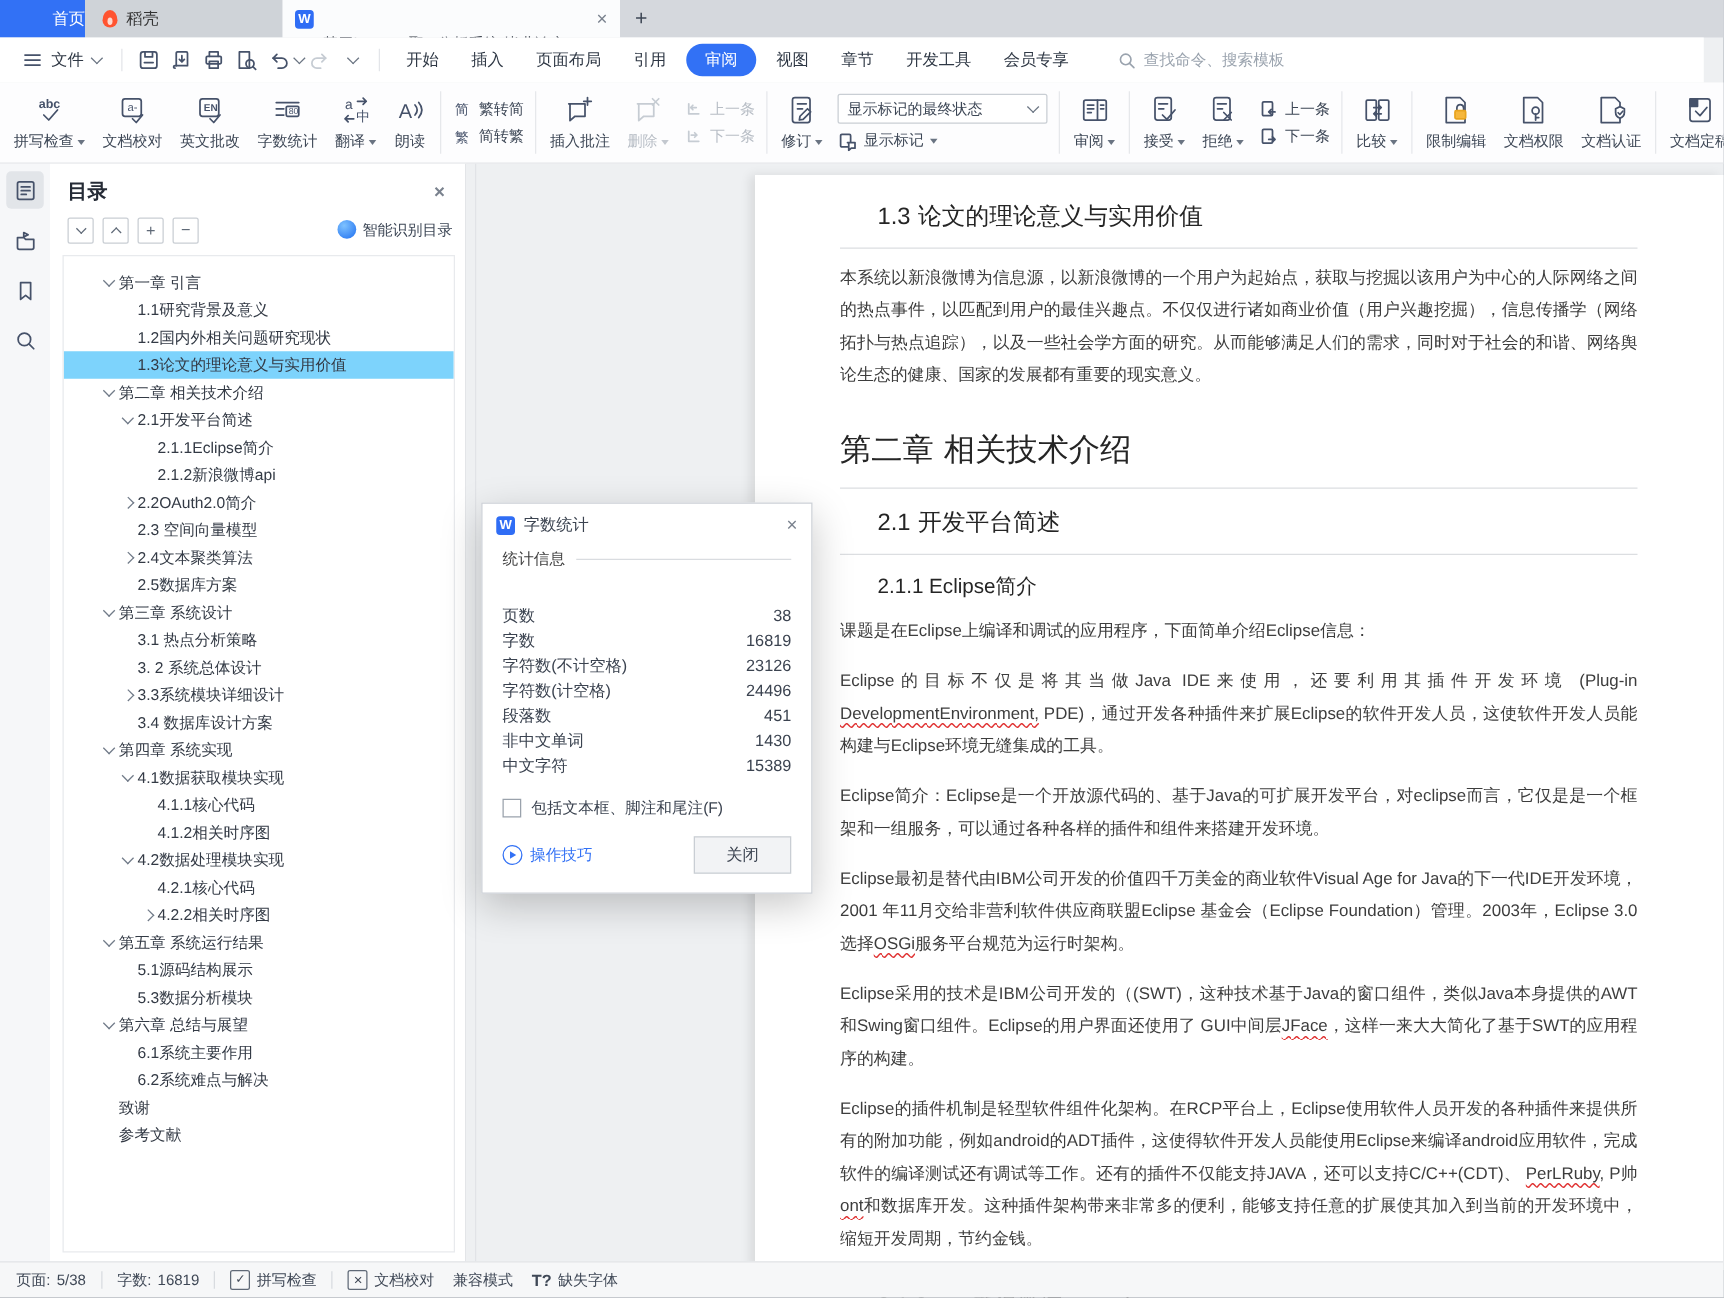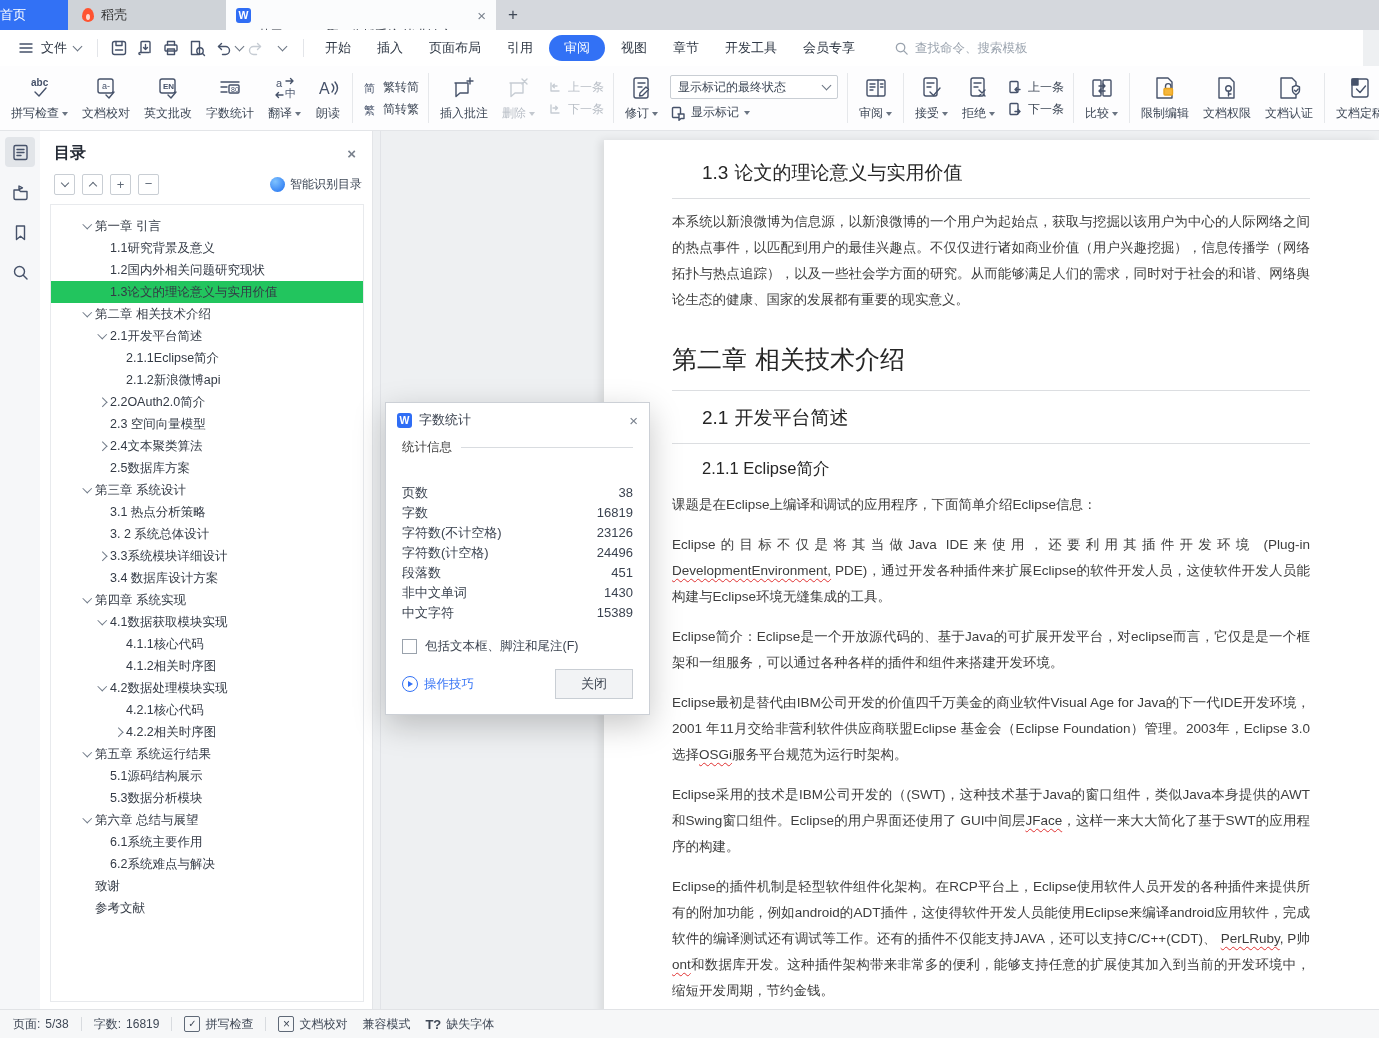--- a/index.html
+++ b/index.html
@@ -2,21 +2,21 @@
 <html><head>
 <meta charset="utf-8">
 <style>
   html,body{margin:0;padding:0;background:#9aa0a8;}
   .window{position:relative;width:1379px;height:1038px;overflow:hidden;background:#eef0f2;
     font-family:"Liberation Sans","DejaVu Sans",sans-serif;color:#3d4756;}
 
   
   .tabbar{position:absolute;top:0;left:0;right:0;height:30px;background:#d5d8dd;display:flex;align-items:stretch;}
   .tab{display:flex;align-items:center;font-size:13px;}
-  .tab-home{width:68px;justify-content:flex-start;background:#3271f5;color:#fff;}
+  .tab-home{width:68px;justify-content:flex-end;background:#3271f5;color:#fff;}
   .tab-docer{width:130px;gap:7px;padding:0 14px;background:#cfd3d8;color:#333;}
   .flame{width:12px;height:14px;background:#ff5330;border-radius:50% 50% 50% 50%/60% 60% 40% 40%;position:relative;}
   .flame::after{content:"";position:absolute;left:4px;top:6px;width:4px;height:6px;background:#ffd9cf;border-radius:50%;}
   .tab-doc{width:250px;gap:7px;padding:0 10px;background:#fbfcfd;color:#2e3540;}
   .tab-doc .title{flex:1;overflow:hidden;white-space:nowrap;text-overflow:ellipsis;font-size:12.5px;margin-top:40px;}
   .wicon{width:15px;height:15px;background:#2f6df5;border-radius:3px;color:#fff;font-size:10.5px;font-weight:700;
     display:inline-flex;align-items:center;justify-content:center;flex:none;}
   .wicon::before{content:"W";}
   .xicon{color:#7a828e;font-size:13px;}.xicon::before{content:"×";font-size:15px;}
   .tab-add{width:34px;justify-content:center;color:#3f4856;font-size:17px;}
@@ -63,25 +63,25 @@
 
   .tocpanel{width:314px;background:#fff;border-right:1px solid #e3e5e8;display:flex;flex-direction:column;
     padding:10px 8px 8px 10px;flex:none;}
   .toc-head{display:flex;justify-content:space-between;align-items:center;font-size:16px;font-weight:700;color:#252b36;
     padding:2px 8px 10px 4px;}
   .toc-tools{display:flex;align-items:center;gap:7px;padding:0 2px 9px 4px;}
   .tool-sq{width:19px;height:19px;border:1px solid #c9ced4;border-radius:2px;display:flex;align-items:center;justify-content:center;}
   .tool-sq .chv{width:5px;height:5px;border-color:#5f6977;}
   .tool-sq.tp::before{content:"+";font-size:13px;color:#5f6977;margin-top:-1px;}
   .tool-sq.tm::before{content:"−";font-size:13px;color:#5f6977;margin-top:-2px;}
-  .smart{margin-left:auto;display:flex;align-items:center;gap:5px;font-size:12px;color:#3d4756;}
+  .smart{margin-left:auto;display:flex;gap:5px;font-size:12px;color:#3d4756;}
   .smart-ico{width:15px;height:15px;border-radius:50%;background:radial-gradient(circle at 35% 30%,#7ec2ff,#1e6ef0);}
   .toc-tree{flex:1;border:1px solid #e8eaed;overflow:hidden;padding:10px 0 0 0;}
   .trow{height:22px;display:flex;align-items:center;font-size:12.5px;color:#333a45;white-space:nowrap;}
-  .trow.selected{background:#22c55e;}
+  .trow.selected{background:#7dd3fc;}
   .tchev{width:16px;display:inline-flex;align-items:center;justify-content:center;flex:none;}
   .tchev.down::before{content:"";width:5.5px;height:5.5px;border-right:1.3px solid #707a88;border-bottom:1.3px solid #707a88;transform:rotate(45deg);margin-top:-3px;}
   .tchev.right::before{content:"";width:5.5px;height:5.5px;border-right:1.3px solid #707a88;border-bottom:1.3px solid #707a88;transform:rotate(-45deg);}
 
   .canvas{flex:1;position:relative;background:#eef0f2;}
   .canvas::before{content:"";position:absolute;left:7px;top:0;bottom:0;width:1px;background:#e1e3e7;}
   .page{position:absolute;left:231px;top:9px;bottom:-6px;right:0;background:#fff;box-shadow:-4px 0 8px rgba(0,0,0,.09);}
   .doc-content{padding:8px 69px 0 68px;}
   .h1,.h2,.h2b,.h3{color:#252525;}
   .num{font-family:"Liberation Sans",sans-serif;font-weight:400;margin-left:30px;}

